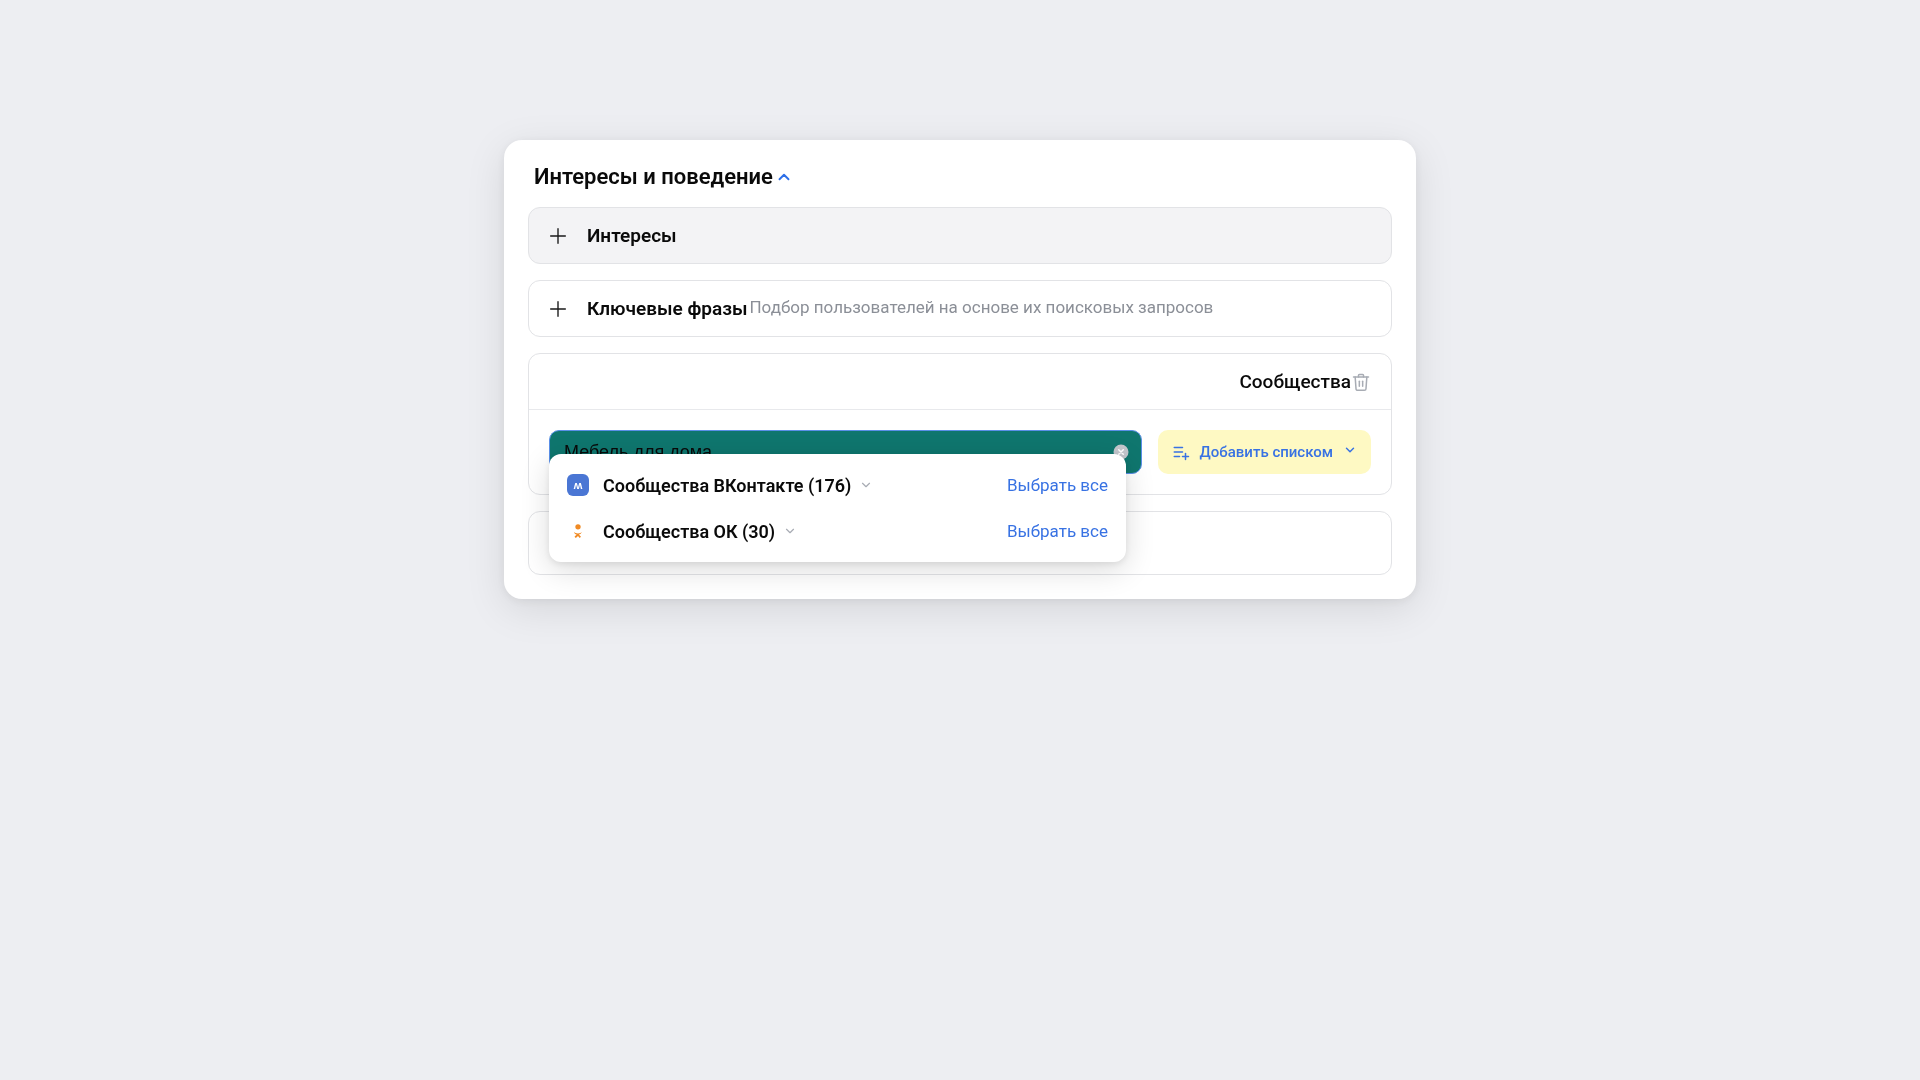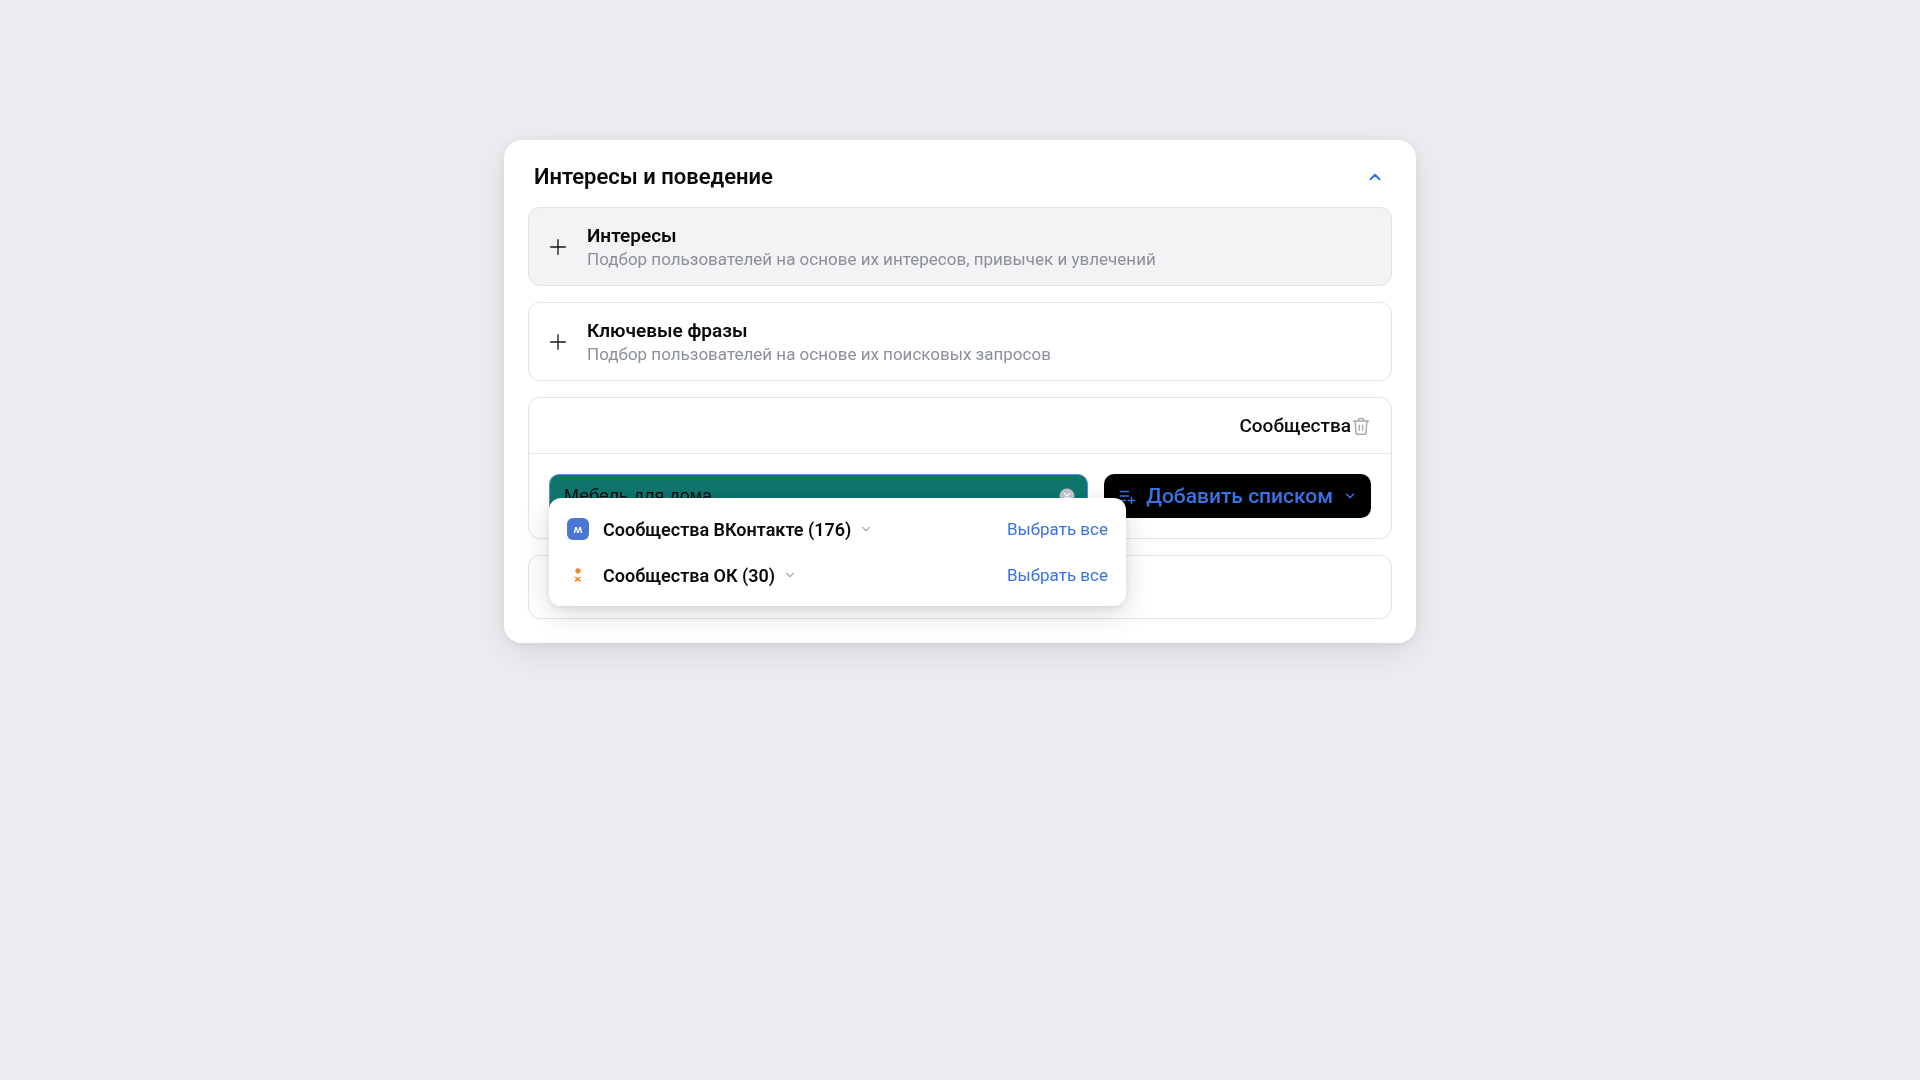--- a/index.html
+++ b/index.html
@@ -17,21 +17,21 @@
       width: 912px;
       background: #ffffff;
       border-radius: 18px;
       box-shadow: 0 10px 40px rgba(0,0,0,0.10), 0 2px 8px rgba(0,0,0,0.06);
       padding: 20px 24px 24px 24px;
       position: relative;
     }
     .panel-header {
       display: flex;
       align-items: center;
-      justify-content: space-between;
+      justify-content: flex-start;
       padding: 4px 6px 18px 6px;
     }
     .panel-title {
       font-size: 22px;
       font-weight: 600;
       color: #0a0a0a;
     }
     .chevron-up {
       color: #2d6fe8;
       width: 22px;
@@ -56,21 +56,21 @@
     }
     .plus-icon {
       width: 22px;
       height: 22px;
       color: #1a1a1a;
       flex-shrink: 0;
       display: flex;
       align-items: center;
       justify-content: center;
     }
-    .card-text { display: flex; flex-direction: column; gap: 2px; }
+    .card-text { display: flex; gap: 2px; }
     .card-title {
       font-size: 19px;
       font-weight: 600;
       color: #0a0a0a;
     }
     .card-desc {
       font-size: 17px;
       color: #8b8f97;
     }
     .section {
@@ -123,29 +123,29 @@
       right: 12px;
       top: 50%;
       transform: translateY(-50%);
       width: 18px;
       height: 18px;
       color: #c3c6cc;
       cursor: pointer;
     }
     .add-list-btn {
       height: 44px;
-      background: #000000;
+      background: #fef9c3;
       border-radius: 10px;
       display: flex;
       align-items: center;
       gap: 10px;
       padding: 0 14px;
       cursor: pointer;
       color: #3872e3;
-      font-size: 21px;
+      font-size: 15px;
       font-weight: 500;
     }
     .add-list-btn .chev { color: #3872e3; }
     .dropdown {
       position: absolute;
       left: 20px;
       top: 100px;
       width: 577px;
       background: #ffffff;
       border-radius: 12px;
@@ -210,21 +210,20 @@
 
   <div class="card filled">
     <div class="plus-icon">
       <svg width="22" height="22" viewBox="0 0 24 24" fill="none" stroke="currentColor" stroke-width="1.5" stroke-linecap="round">
           <line x1="12" y1="4" x2="12" y2="20"></line>
           <line x1="4" y1="12" x2="20" y2="12"></line>
         </svg>
     </div>
     <div class="card-text">
       <div class="card-title">Интересы</div>
-      <div class="card-desc">Подбор пользователей на основе их интересов, привычек и увлечений</div>
     </div>
   </div>
 
   <div class="card">
     <div class="plus-icon">
       <svg width="22" height="22" viewBox="0 0 24 24" fill="none" stroke="currentColor" stroke-width="1.5" stroke-linecap="round">
           <line x1="12" y1="4" x2="12" y2="20"></line>
           <line x1="4" y1="12" x2="20" y2="12"></line>
         </svg>
     </div>

